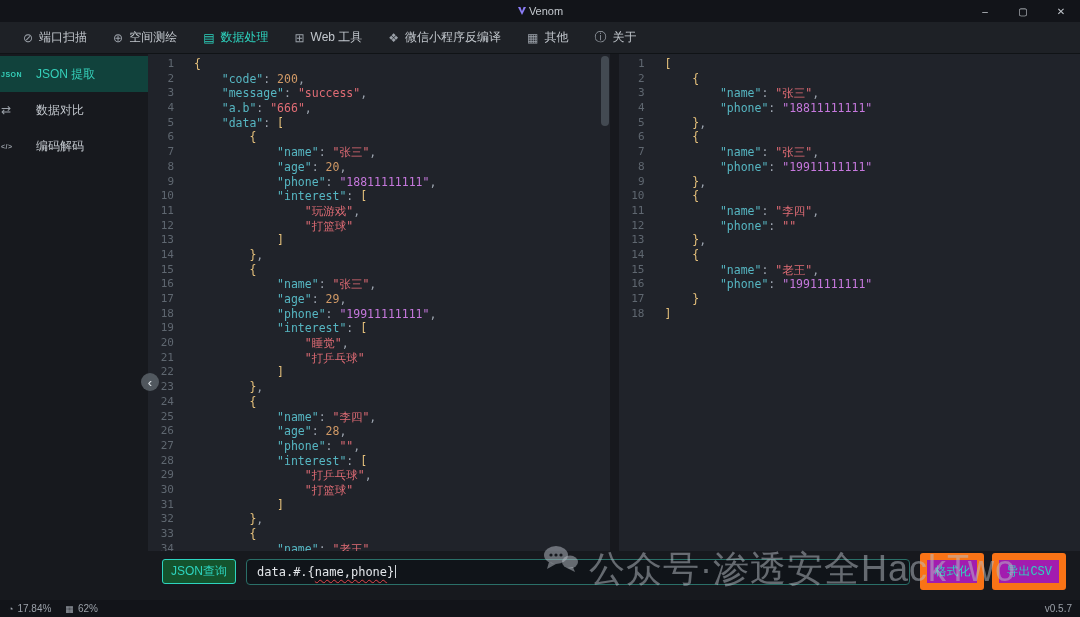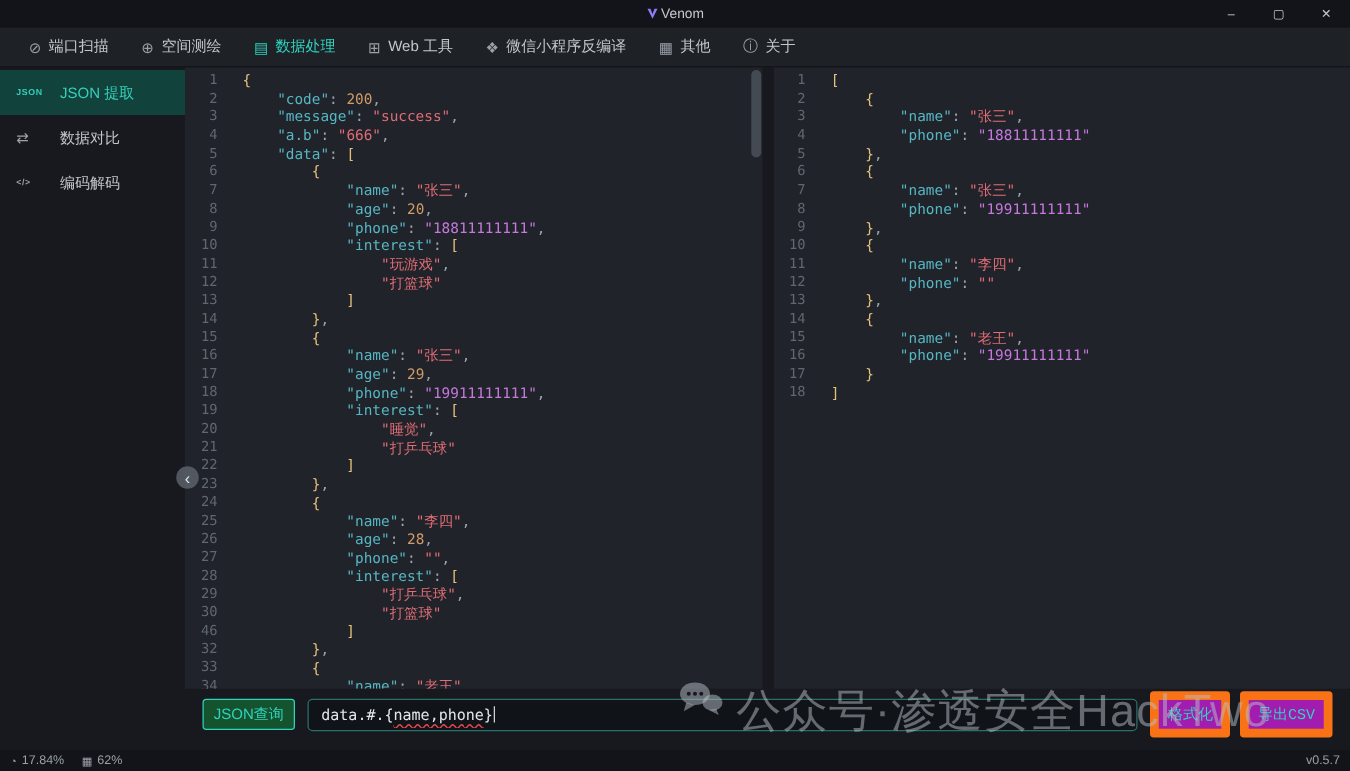--- a/index.html
+++ b/index.html
@@ -16,21 +16,21 @@
   
   .tabbar { flex:0 0 32px; background:#1e2126; display:flex; align-items:center; padding-left:10px; border-bottom:1px solid #101316; }
   .tab { display:flex; align-items:center; gap:6px; font-size:12px; color:#c2c7cd; padding:0 13px; height:100%; cursor:default; white-space:nowrap; }
   .tab .ticon { font-size:12px; color:#9aa0a8; }
   .tab.active { color:#2dd4bf; }
   .tab.active .ticon { color:#2dd4bf; }
 
   
   .content { flex:1; display:flex; min-height:0; position:relative; }
   .sidebar { flex:0 0 148px; width:148px; display:flex; flex-direction:column; background:#17191e; padding-top:2px; }
-  .side-item { height:36px; display:flex; align-items:center; gap:9px; padding-left:13px; font-size:12px; color:#c2c7cd; cursor:default; }
+  .side-item { height:36px; display:flex; align-items:center; gap:9px; padding-left:1px; font-size:12px; color:#c2c7cd; cursor:default; }
   .side-item.active { background:#11423c; color:#35d0ba; }
   .side-icon { font-size:12px; color:#9aa0a8; min-width:26px; display:inline-block; }
   .side-icon-text { font-size:7px; font-weight:bold; letter-spacing:.5px; }
   .side-item.active .side-icon { color:#35d0ba; }
 
   .workspace { flex:1; display:flex; flex-direction:column; min-width:0; position:relative; }
   .panes { flex:1; display:flex; gap:9px; min-height:0; }
   .pane { background:#20232a; flex:1; display:flex; overflow:hidden; position:relative; }
   .gutter { flex:0 0 36px; width:36px; padding-top:3px; text-align:right; color:#5f6770; font-family:"DejaVu Sans Mono",monospace; font-size:11px; }
   .ln { height:14.7px; line-height:14.7px; padding-right:10px; }
@@ -159,21 +159,21 @@
               <div class="ln">21</div>
               <div class="ln">22</div>
               <div class="ln">23</div>
               <div class="ln">24</div>
               <div class="ln">25</div>
               <div class="ln">26</div>
               <div class="ln">27</div>
               <div class="ln">28</div>
               <div class="ln">29</div>
               <div class="ln">30</div>
-              <div class="ln">46</div>
+              <div class="ln">31</div>
               <div class="ln">32</div>
               <div class="ln">33</div>
               <div class="ln">34</div>
             </div>
           <div class="code"><div class="cl"><span class="tk-b">{</span></div><div class="cl"><span class="tk-p">    </span><span class="tk-k">"code"</span><span class="tk-p">: </span><span class="tk-n">200</span><span class="tk-p">,</span></div><div class="cl"><span class="tk-p">    </span><span class="tk-k">"message"</span><span class="tk-p">: </span><span class="tk-s">"success"</span><span class="tk-p">,</span></div><div class="cl"><span class="tk-p">    </span><span class="tk-k">"a.b"</span><span class="tk-p">: </span><span class="tk-s">"666"</span><span class="tk-p">,</span></div><div class="cl"><span class="tk-p">    </span><span class="tk-k">"data"</span><span class="tk-p">: </span><span class="tk-b">[</span></div><div class="cl"><span class="tk-p">        </span><span class="tk-b">{</span></div><div class="cl"><span class="tk-p">            </span><span class="tk-k">"name"</span><span class="tk-p">: </span><span class="tk-s">"张三"</span><span class="tk-p">,</span></div><div class="cl"><span class="tk-p">            </span><span class="tk-k">"age"</span><span class="tk-p">: </span><span class="tk-n">20</span><span class="tk-p">,</span></div><div class="cl"><span class="tk-p">            </span><span class="tk-k">"phone"</span><span class="tk-p">: </span><span class="tk-ph">"18811111111"</span><span class="tk-p">,</span></div><div class="cl"><span class="tk-p">            </span><span class="tk-k">"interest"</span><span class="tk-p">: </span><span class="tk-b">[</span></div><div class="cl"><span class="tk-p">                </span><span class="tk-s">"玩游戏"</span><span class="tk-p">,</span></div><div class="cl"><span class="tk-p">                </span><span class="tk-s">"打篮球"</span></div><div class="cl"><span class="tk-p">            </span><span class="tk-b">]</span></div><div class="cl"><span class="tk-p">        </span><span class="tk-b">}</span><span class="tk-p">,</span></div><div class="cl"><span class="tk-p">        </span><span class="tk-b">{</span></div><div class="cl"><span class="tk-p">            </span><span class="tk-k">"name"</span><span class="tk-p">: </span><span class="tk-s">"张三"</span><span class="tk-p">,</span></div><div class="cl"><span class="tk-p">            </span><span class="tk-k">"age"</span><span class="tk-p">: </span><span class="tk-n">29</span><span class="tk-p">,</span></div><div class="cl"><span class="tk-p">            </span><span class="tk-k">"phone"</span><span class="tk-p">: </span><span class="tk-ph">"19911111111"</span><span class="tk-p">,</span></div><div class="cl"><span class="tk-p">            </span><span class="tk-k">"interest"</span><span class="tk-p">: </span><span class="tk-b">[</span></div><div class="cl"><span class="tk-p">                </span><span class="tk-s">"睡觉"</span><span class="tk-p">,</span></div><div class="cl"><span class="tk-p">                </span><span class="tk-s">"打乒乓球"</span></div><div class="cl"><span class="tk-p">            </span><span class="tk-b">]</span></div><div class="cl"><span class="tk-p">        </span><span class="tk-b">}</span><span class="tk-p">,</span></div><div class="cl"><span class="tk-p">        </span><span class="tk-b">{</span></div><div class="cl"><span class="tk-p">            </span><span class="tk-k">"name"</span><span class="tk-p">: </span><span class="tk-s">"李四"</span><span class="tk-p">,</span></div><div class="cl"><span class="tk-p">            </span><span class="tk-k">"age"</span><span class="tk-p">: </span><span class="tk-n">28</span><span class="tk-p">,</span></div><div class="cl"><span class="tk-p">            </span><span class="tk-k">"phone"</span><span class="tk-p">: </span><span class="tk-s">""</span><span class="tk-p">,</span></div><div class="cl"><span class="tk-p">            </span><span class="tk-k">"interest"</span><span class="tk-p">: </span><span class="tk-b">[</span></div><div class="cl"><span class="tk-p">                </span><span class="tk-s">"打乒乓球"</span><span class="tk-p">,</span></div><div class="cl"><span class="tk-p">                </span><span class="tk-s">"打篮球"</span></div><div class="cl"><span class="tk-p">            </span><span class="tk-b">]</span></div><div class="cl"><span class="tk-p">        </span><span class="tk-b">}</span><span class="tk-p">,</span></div><div class="cl"><span class="tk-p">        </span><span class="tk-b">{</span></div><div class="cl"><span class="tk-p">            </span><span class="tk-k">"name"</span><span class="tk-p">: </span><span class="tk-s">"老王"</span><span class="tk-p">,</span></div></div>
           <div class="scrollbar">
             <div class="thumb"></div>
           </div>
         </div>
         <div class="pane" id="right-editor">

